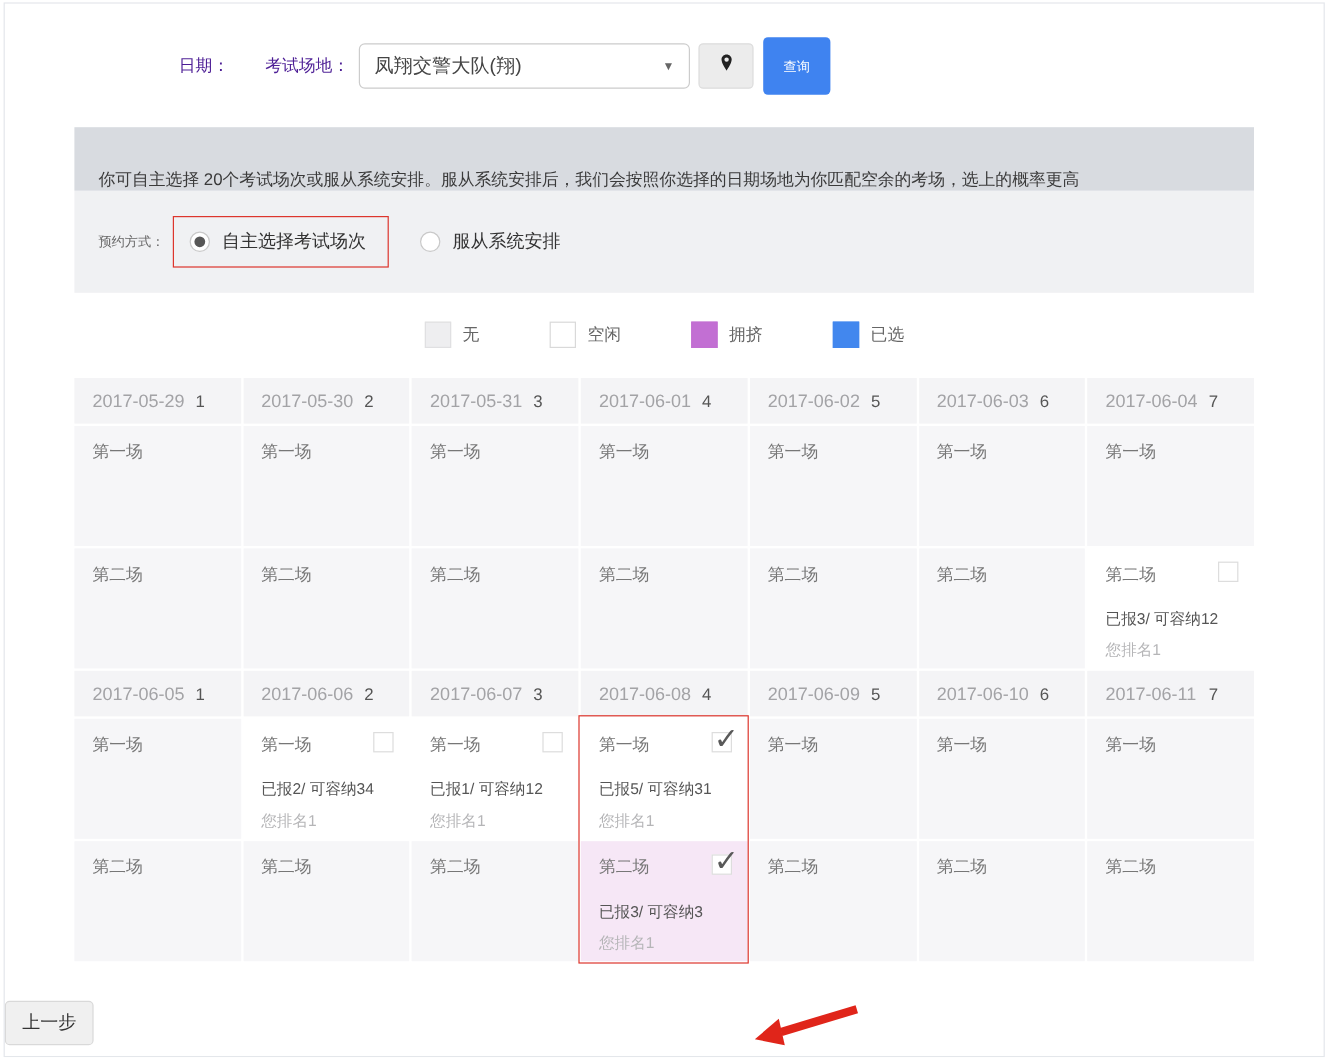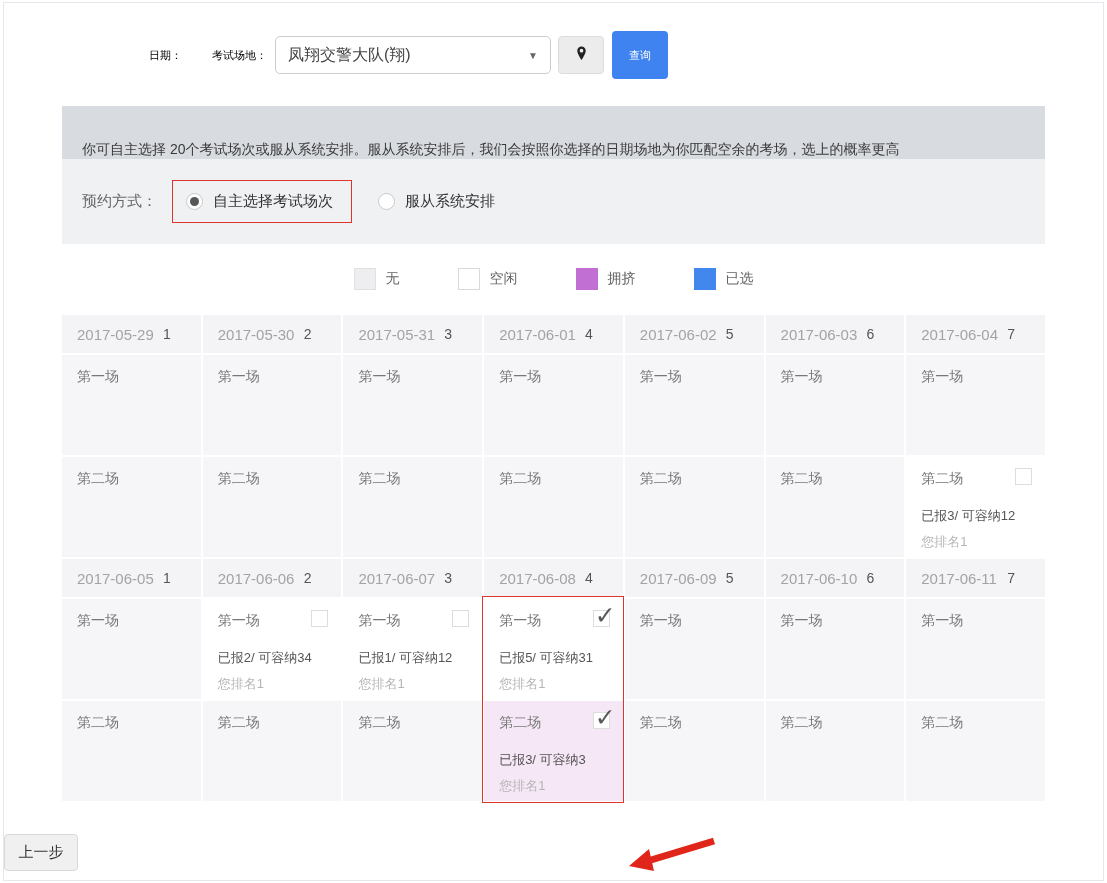--- a/index.html
+++ b/index.html
@@ -1,33 +1,33 @@
 <!DOCTYPE html>
 <html><head>
 <meta charset="utf-8">
 <style>
   * { margin:0; padding:0; box-sizing:border-box; }
   html,body { background:#fff; font-family:"Liberation Sans","DejaVu Sans",sans-serif; }
   .page { width:1101px; height:879px; margin:2px 0 0 3px; border:1px solid #e4e7eb; background:#fff; position:relative; overflow:hidden; }
 
   
   .form-row { display:flex; align-items:center; padding:28px 0 0 145px; }
-  .lbl { font-size:11px; color:#000000; margin-right:8px; white-space:nowrap; }
+  .lbl { font-size:14px; color:#4c1d95; margin-right:8px; white-space:nowrap; }
   .lbl2 { margin-left:22px; }
   .date-input { width:282px; height:38px; border:1px solid #ccc; border-radius:5px; padding:0 12px; font-size:16px; color:#444; font-family:inherit; background:#fff; }
   .venue-select { width:276px; height:38px; border:1px solid #ccc; border-radius:5px; padding:0 12px; font-size:16px; color:#444; background:#fff; display:flex; align-items:center; justify-content:space-between; cursor:pointer; }
   .caret { font-size:10px; color:#666; }
   .pin-btn { width:46px; height:38px; margin-left:7px; background:#ececec; border:1px solid #dcdcdc; border-radius:4px; display:flex; align-items:center; justify-content:center; cursor:pointer; }
   .pin-btn svg { width:17px; height:17px; fill:#222; }
   .query-btn { width:56px; height:48px; margin-left:8px; background:#3f83f0; color:#fff; border:none; border-radius:4px; font-size:11px; cursor:pointer; font-family:inherit; }
 
   
   .notice { margin:27px 58px 0 58px; height:53px; background:#d8dbe0; display:flex; align-items:flex-end; padding:0 20px; font-size:14px; color:#3a3a3a; }
   .booking { margin:0 58px; height:85px; background:#f0f1f3; display:flex; align-items:center; padding:0 20px; }
-  .booking-label { font-size:15px; color:#666; margin-right:15px; }
+  .booking-label { font-size:11px; color:#666; margin-right:7px; }
   .radio-opt { display:inline-flex; align-items:center; gap:10px; cursor:pointer; }
   .radio-opt.boxed { border:1px solid #dd352c; padding:11px 18px 11px 13px;font-family:Liberation Mono, monospace; }
   .radio-opt.second { margin-left:26px; }
   .radio { width:17px; height:17px; border-radius:50%; border:1px solid #c9c9c9; background:#fff; position:relative; }
   .radio.on::after { content:""; position:absolute; left:3px; top:3px; width:9px; height:9px; border-radius:50%; background:#575757; }
   .radio-text { font-size:15px; color:#333; }
 
   
   .legend { display:flex; justify-content:center; align-items:center; gap:58px; padding:24px 0 25px 0; }
   .legend-item { display:flex; align-items:center; gap:10px; }

